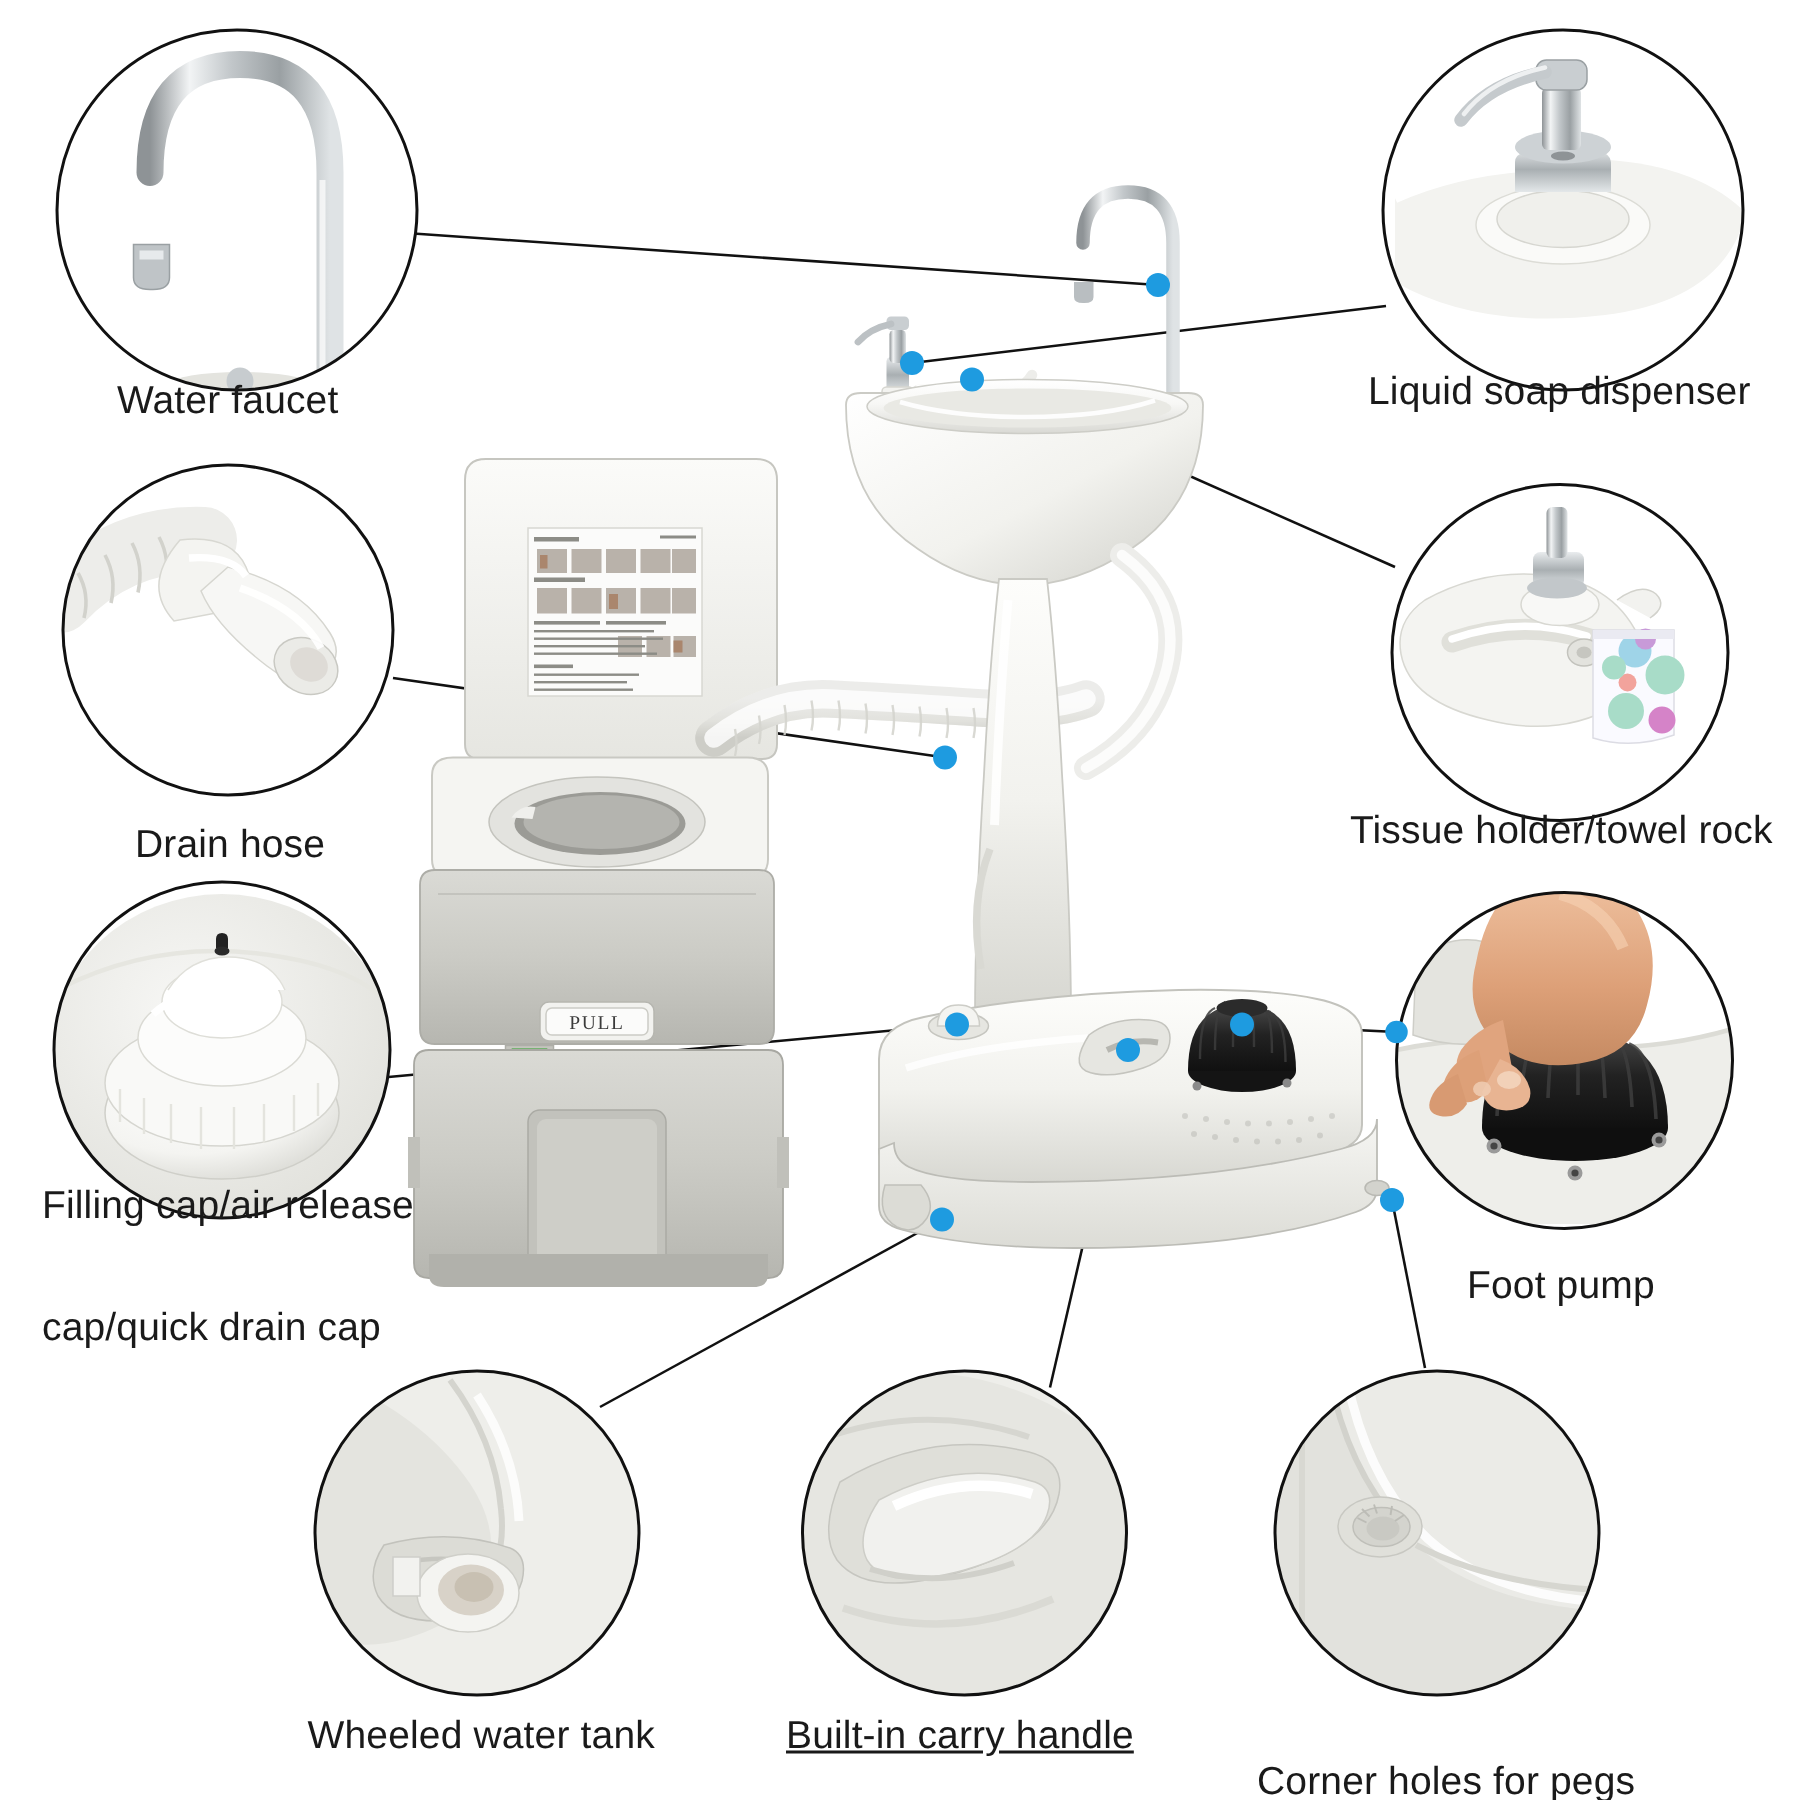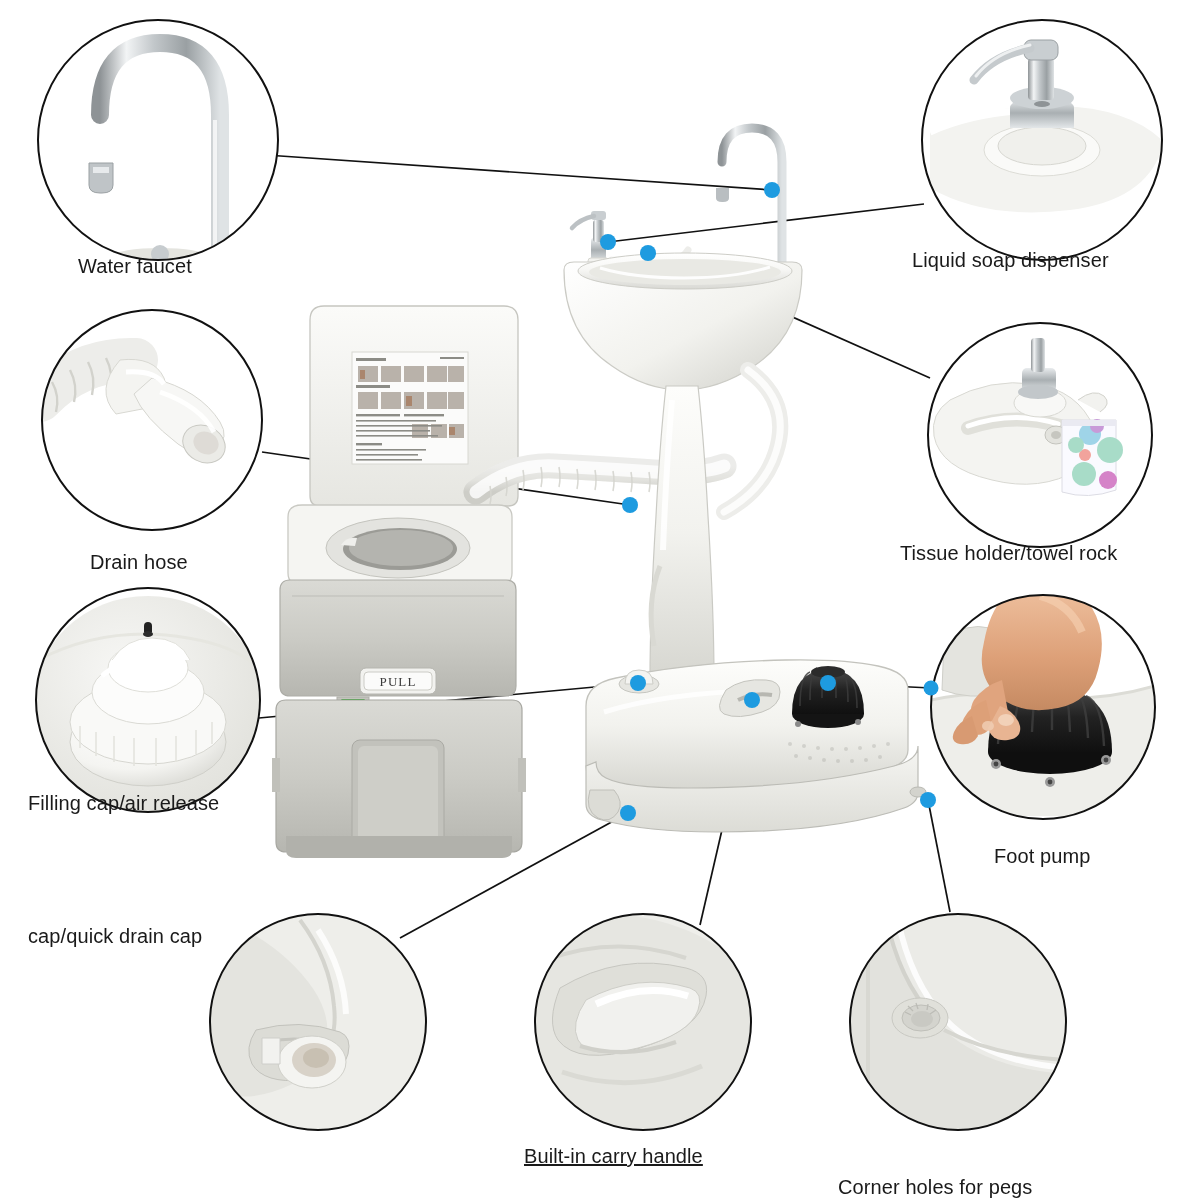--- a/index.html
+++ b/index.html
@@ -1,20 +1,20 @@
 <!DOCTYPE html>
 <html><head>
 <meta charset="utf-8">
 <style>
   html,body{margin:0;padding:0;background:#ffffff;}
   body{width:1200px;height:1200px;overflow:hidden;
        font-family:"Liberation Sans","DejaVu Sans",sans-serif;}
   #stage{position:relative;width:1200px;height:1200px;background:#fff;}
   #art{position:absolute;left:0;top:0;width:1200px;height:1200px;}
-  .lbl{position:absolute;color:#1a1a1a;font-size:20px;line-height:33px;
+  .lbl{position:absolute;color:#1a1a1a;font-size:26px;line-height:33px;
        letter-spacing:.1px;white-space:pre;text-align:right;}
 </style>
 </head>
 <body>
 
 <div id="stage">
 
   <svg id="art" viewBox="0 0 1200 1200">
     <defs>
       <linearGradient id="chrome" x1="0" y1="0" x2="1" y2="0">
@@ -520,22 +520,23 @@
 
   <div class="lbl" style="left:78px;  top:250px;">Water faucet</div>
 
   <div class="lbl" style="left:912px; top:244px;">Liquid soap dispenser</div>
 
   <div class="lbl" style="left:90px;  top:546px;">Drain hose</div>
 
   <div class="lbl" style="left:900px; top:537px;">Tissue holder/towel rock</div>
 
   <div class="lbl" style="left:28px;  top:787px;">Filling cap/air release</div>
-  <div class="lbl" style="left:28px;  top:920px;">cap/quick drain cap</div>
-
-  <div class="lbl" style="left:978px; top:840px;margin-left:16px;">Foot pump</div>
-
+  <div class="lbl" style="left:28px;  top:868px;">cap/quick drain cap</div>
+
+  <div class="lbl" style="left:978px; top:840px;">Foot pump</div>
+
+  <div class="lbl" style="left:205px; top:1140px;">Wheeled water tank</div>
 
   <div class="lbl" style="left:524px; top:1140px;text-decoration:underline;">Built-in carry handle</div>
 
   <div class="lbl" style="left:838px; top:1140px;margin-top:31px;">Corner holes for pegs</div>
 
 </div>
 
 </body></html>

